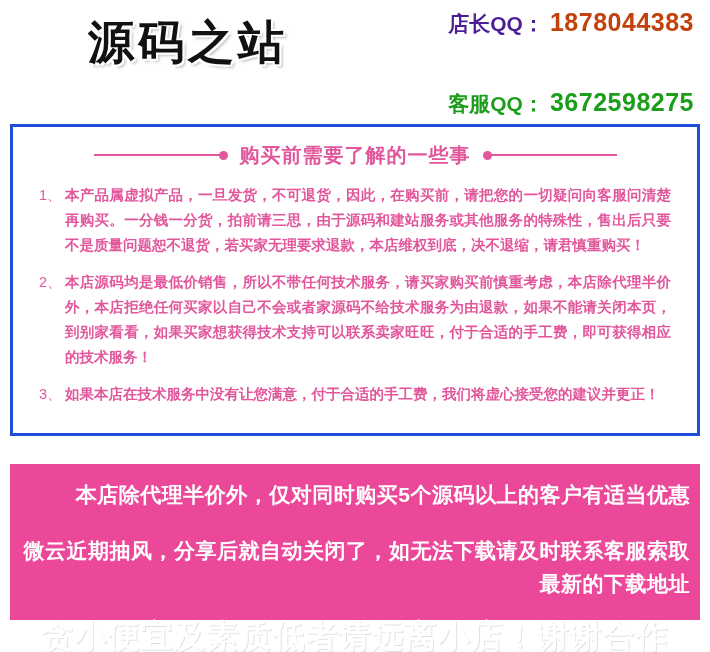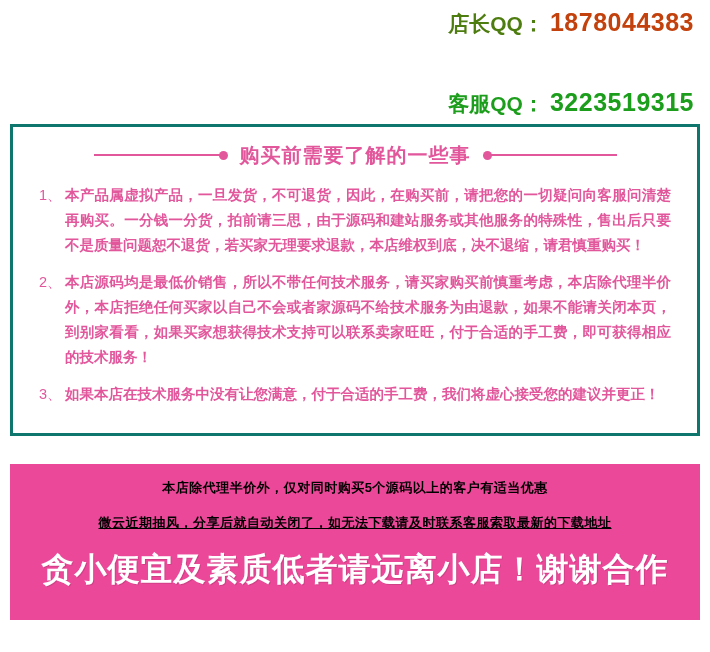--- a/index.html
+++ b/index.html
@@ -56,21 +56,21 @@
   .qq-row {
     display: flex;
     align-items: baseline;
     justify-content: flex-end;
     margin-bottom: 6px;
     white-space: nowrap;
   }
   .qq-label {
     font-size: 21px;
     font-weight: bold;
-    color: #4d7c0f;
+    color: #4c1d95;
     font-family: "Liberation Sans", sans-serif;
     letter-spacing: 0px;
   }
   .qq-number {
     font-size: 25px;
     font-weight: bold;
     color: #c2410c;
     margin-left: 6px;
     font-family: "Liberation Sans", sans-serif;
     letter-spacing: 0.5px;
@@ -81,21 +81,21 @@
     margin-top: 44px;
   }
 
   
   .notice-box {
     position: absolute;
     left: 10px;
     top: 124px;
     width: 690px;
     height: 312px;
-    border: 3px solid #0f766e;
+    border: 3px solid #1d4ed8;
     box-sizing: border-box;
     background: #ffffff;
   }
   .notice-title-wrap {
     position: relative;
     height: 56px;
     display: flex;
     align-items: center;
     justify-content: center;
   }
@@ -154,53 +154,55 @@
     top: 464px;
     width: 690px;
     height: 156px;
     background: #ec4899;
     box-sizing: border-box;
     padding: 14px 0 0 0;
     text-align: center;
   }
   .footer-line1,
   .footer-line2 {
-    color: #000000;
-    font-size: 13px;
+    color: #ffffff;
+    font-size: 21px;
     font-weight: bold;
     letter-spacing: 0.5px;
     line-height: 1.6;
     font-family: "Liberation Sans", sans-serif;
     padding: 0 10px;
-  }
-  .footer-line2 { margin-top: 14px; text-decoration: underline; }
+    text-align: right;
+  }
+  .footer-line2 { margin-top: 22px; }
   .footer-big {
     margin-top: 14px;
     color: #ffffff;
     font-size: 32px;
     font-weight: bold;
     letter-spacing: 1px;
     font-family: "Liberation Sans", sans-serif;
     text-shadow: 1px 1px 0 rgba(0,0,0,0.12);
   }
 </style>
 </head>
 <body>
 
 <div class="page">
 
   <div class="header">
+    <div class="header-logo">源码之站</div>
     <div class="header-qq">
       <div class="qq-row owner">
         <span class="qq-label">店长QQ：</span>
         <span class="qq-number">1878044383</span>
       </div>
       <div class="qq-row service">
         <span class="qq-label">客服QQ：</span>
-        <span class="qq-number">3223519315</span>
+        <span class="qq-number">3672598275</span>
       </div>
     </div>
   </div>
 
   <div class="notice-box">
     <div class="notice-title-wrap">
       <span class="title-line left">
           <span class="title-dot"></span>
         </span>
       <span class="notice-title">购买前需要了解的一些事</span>

